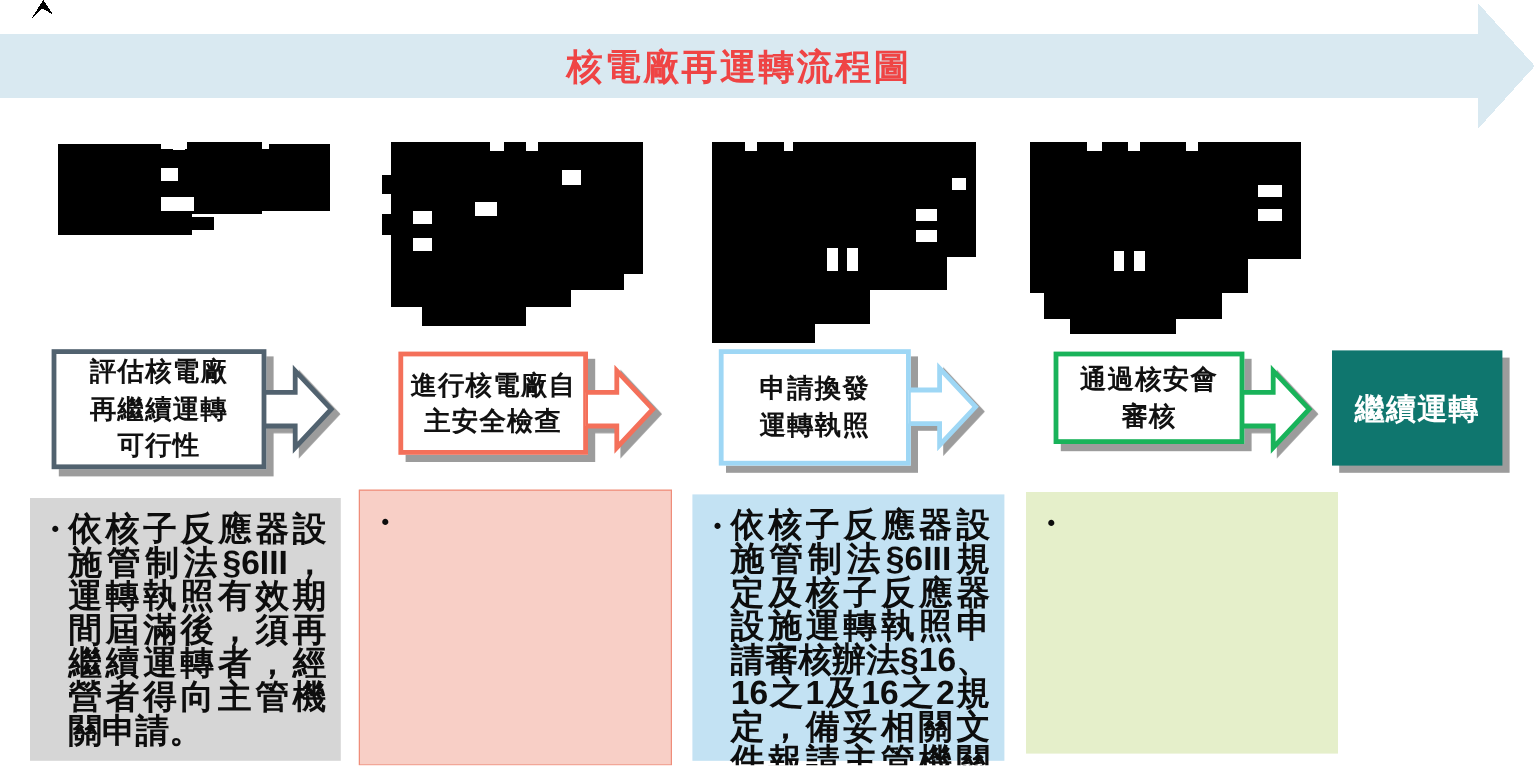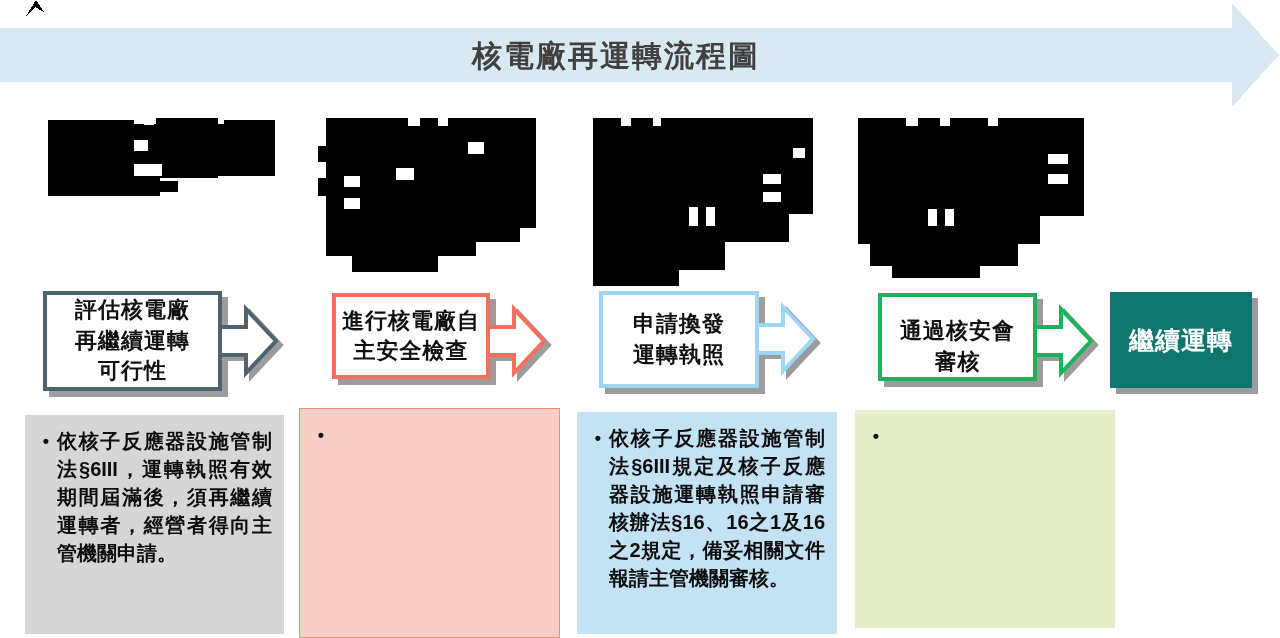--- a/index.html
+++ b/index.html
@@ -6,21 +6,21 @@
   #stage{
     position:relative;width:1280px;height:638px;background:#fff;overflow:hidden;
     font-family:"Liberation Sans","DejaVu Sans",sans-serif;
   }
   svg{display:block;}
   .abs{position:absolute;}
   
   #banner-svg{left:0;top:0;}
   #flow-title{
     left:0;top:36px;width:1232px;text-align:center;
-    font-size:30px;font-weight:bold;color:#404040;letter-spacing:2px;
+    font-size:30px;font-weight:bold;color:#ef4444;letter-spacing:2px;
   }
   
   .redacted{position:absolute;}
   
   .step-box{
     position:absolute;background:#fff;border:4px solid #555;box-sizing:border-box;
     box-shadow:6px 6px 0 #9c9c9c;
     display:flex;align-items:center;justify-content:center;text-align:center;
   }
   .step-label{
@@ -38,21 +38,21 @@
   .detail-box{
     position:absolute;box-sizing:border-box;
     padding:12px 12px 0 10px;display:flex;align-items:flex-start;
   }
   .detail-box.pinkish{border:1px solid #ef8d7a;}
   .bullet{
     width:22px;flex:0 0 22px;font-size:18px;font-weight:bold;color:#0d0d0d;
     line-height:28px;text-align:center;
   }
   .detail-text{
-    flex:1;font-size:20px;font-weight:600;color:#0d0d0d;line-height:28px;
+    flex:1;font-size:28px;font-weight:600;color:#0d0d0d;line-height:28px;
     text-align:justify;text-justify:inter-character;
   }
 </style>
 </head>
 <body>
 
 <div id="stage">
 
   <svg class="abs" style="left:26px;top:0;" width="22" height="18" shape-rendering="crispEdges">
     <polygon points="0,16 10,0 18,12 9,7" fill="#000"></polygon>
@@ -138,21 +138,21 @@
   </svg>
 
   <div class="step-box" style="left: 599px; top: 291px; width: 160px; height: 97px; border-color: rgb(158, 215, 245);">
     <div class="step-label">申請換發
 運轉執照</div>
   </div>
   <svg class="flow-arrow" style="left:757px;top:299px;" width="62" height="80">
     <polygon points="0,26 26,26 26,8 56,40 26,72 26,54 0,54" fill="#fff" stroke-width="4" style="stroke: rgb(158, 215, 245);"></polygon>
   </svg>
 
-  <div class="step-box" style="left: 878px; top: 293px; width: 159px; height: 88px; border-color: rgb(25, 179, 90); align-items: flex-end;">
+  <div class="step-box" style="left: 878px; top: 293px; width: 159px; height: 77px; border-color: rgb(25, 179, 90);">
     <div class="step-label">通過核安會
 審核</div>
   </div>
   <svg class="flow-arrow" style="left:1035px;top:301px;" width="62" height="80">
     <polygon points="0,26 26,26 26,8 56,40 26,72 26,54 0,54" fill="#fff" stroke-width="4" style="stroke: rgb(25, 179, 90);"></polygon>
   </svg>
 
   <div id="final-box" style="background-color: #0f766e;">
     <div id="final-label" style="color: rgb(255, 255, 255);">繼續運轉</div>
   </div>

